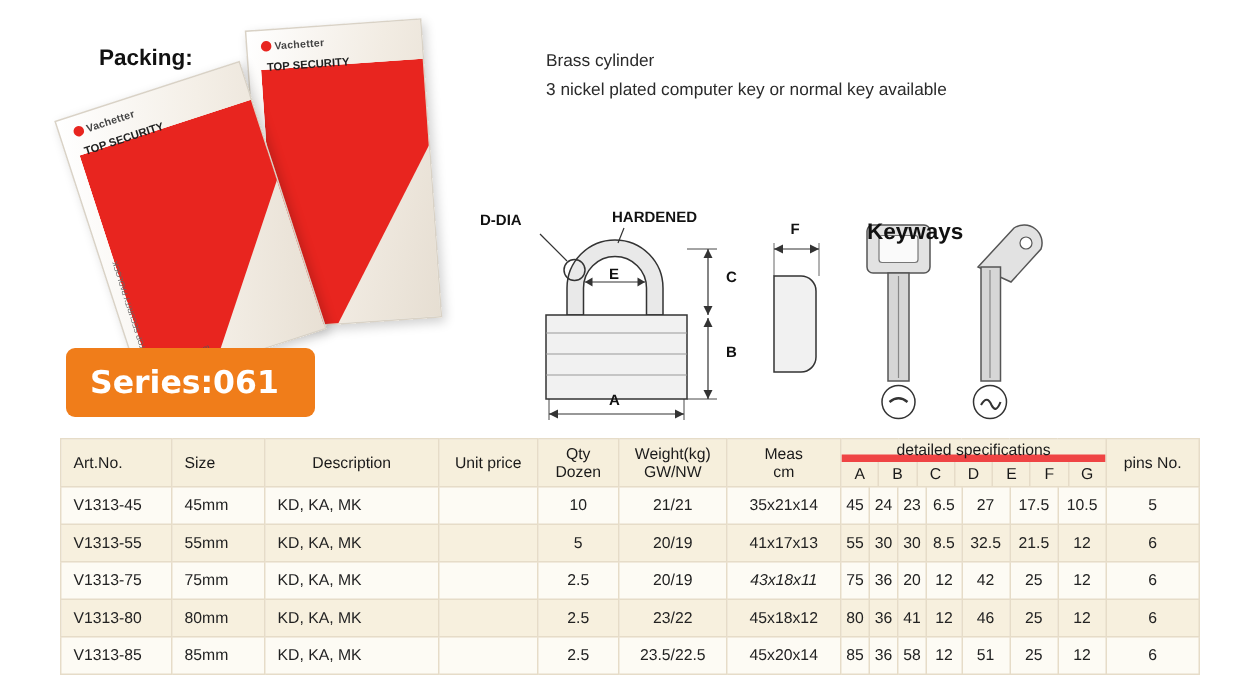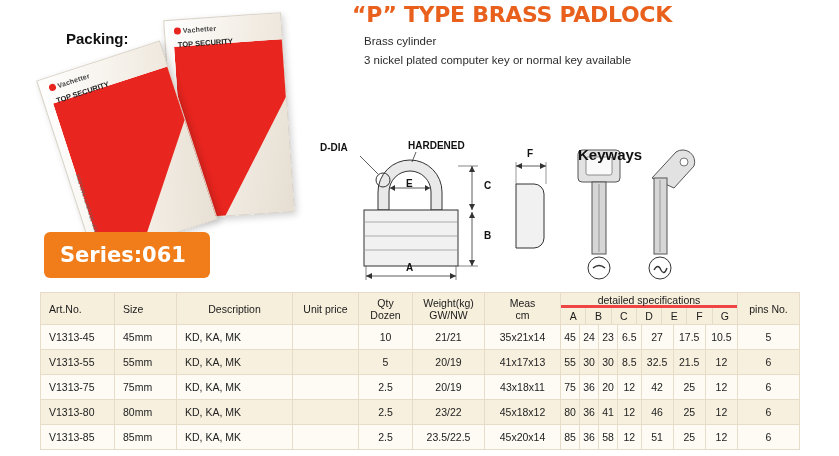--- a/index.html
+++ b/index.html
@@ -193,21 +193,20 @@
   tbody tr:nth-child(odd)  td { background: #FDFBF4; }
   tbody tr:nth-child(even) td { background: #F7F0DE; }
   td.left, th.left { text-align: left; padding-left: 8px; }
   .hdr-two { line-height: 12px; }
 </style>
 </head>
 <body>
 
 <div class="page">
 
-  <div class="title">“P” TYPE BRASS PADLOCK</div>
 
   <div class="specs-list">
     <div>Brass cylinder</div>
     <div>3 nickel plated computer key or normal key available</div>
   </div>
 
   <div class="packing-label">Packing:</div>
 
   <div class="boxes">
     <div class="box box-back">
@@ -310,21 +309,21 @@
           </th>
           <th style="width:72px" class="hdr-two">
             <div>Weight(kg)</div>
             <div>GW/NW</div>
           </th>
           <th style="width:76px" class="hdr-two">
             <div>Meas</div>
             <div>cm</div>
           </th>
           <th colspan="7" style="padding:0">
-            <div style="border-bottom:3px solid #ef4444; height:15px; line-height:15px;">detailed specifications</div>
+            <div style="border-bottom:5px solid #ef4444; height:15px; line-height:15px;">detailed specifications</div>
             <div style="display:flex; height:16px; line-height:16px;">
               <div style="flex:1; border-right:1px solid #e6dcc8;">A</div>
               <div style="flex:1; border-right:1px solid #e6dcc8;">B</div>
               <div style="flex:1; border-right:1px solid #e6dcc8;">C</div>
               <div style="flex:1; border-right:1px solid #e6dcc8;">D</div>
               <div style="flex:1; border-right:1px solid #e6dcc8;">E</div>
               <div style="flex:1; border-right:1px solid #e6dcc8;">F</div>
               <div style="flex:1;">G</div>
             </div>
           </th>
@@ -366,21 +365,21 @@
             <td>12</td>
             <td style="width: 62px;">6</td>
           </tr>
           <tr>
             <td class="left" style="width: 74px;">V1313-75</td>
             <td class="left" style="width: 62px; margin-left: 14px;">75mm</td>
             <td class="left" style="width: 116px;">KD, KA, MK</td>
             <td style="width: 66px;"></td>
             <td style="width: 54px;">2.5</td>
             <td style="width: 72px;">20/19</td>
-            <td style="width: 76px;">43x18x11</td>
+            <td style="width: 76px; font-style: italic;">43x18x11</td>
             <td>75</td>
             <td>36</td>
             <td>20</td>
             <td>12</td>
             <td>42</td>
             <td>25</td>
             <td>12</td>
             <td style="width: 62px;">6</td>
           </tr>
           <tr>

